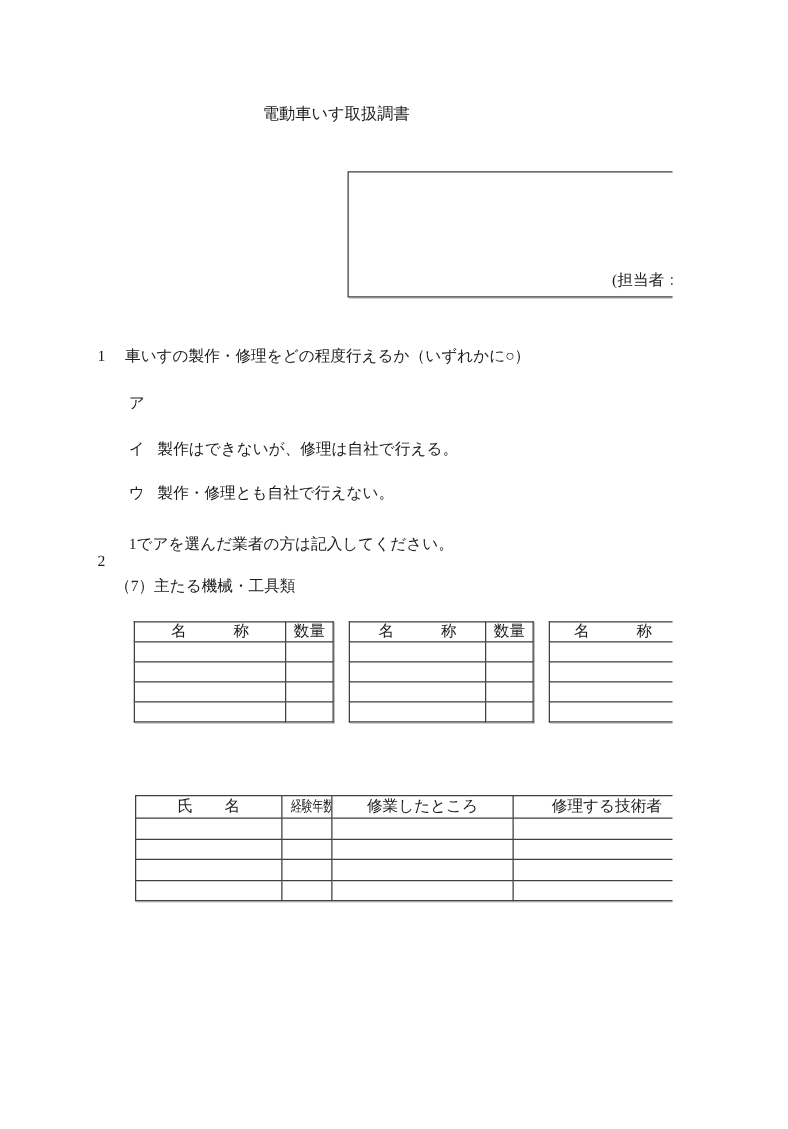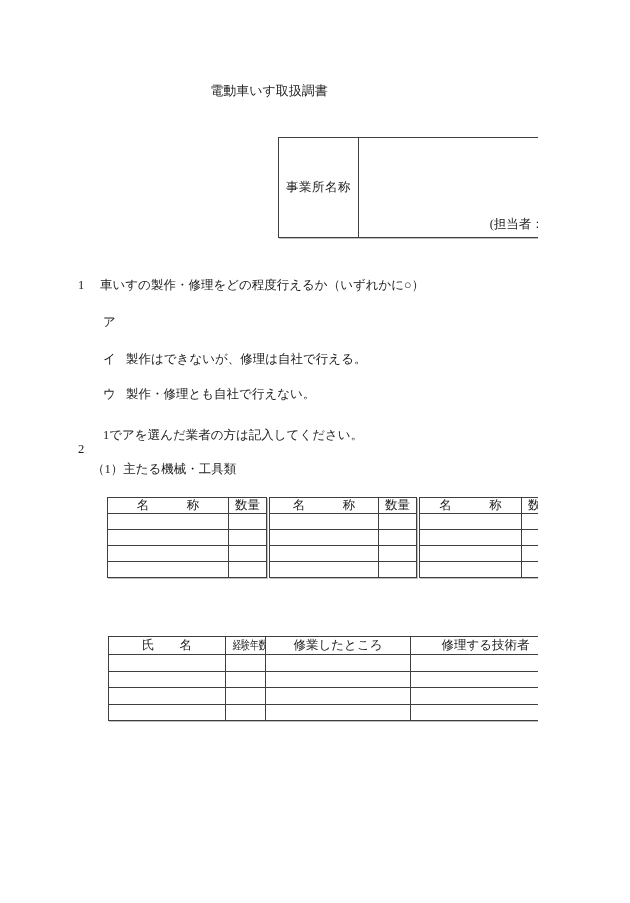--- a/index.html
+++ b/index.html
@@ -57,21 +57,21 @@
     border: 1px solid #3f3f3f;
     padding: 0;
     font-weight: normal;
     text-align: center;
     vertical-align: middle;
     font-size: 12.5px;
     overflow: hidden;
   }
   .machines-row {
     position: absolute; left: 107px; top: 497px;
-    display: flex; gap: 2px;
+    display: flex; gap: 12px;
   }
   .machines-row .tbl th { height: 15px; }
   .machines-row .tbl td { height: 15px; }
 
   .tech-table { position: absolute; left: 108px; top: 636px; }
   .tech-table th { height: 17px; }
   .tech-table td { height: 15.5px; }
   .squeeze {
     display: inline-block;
     transform: scaleX(0.72);
@@ -81,21 +81,20 @@
   }
 </style>
 </head>
 <body>
 
 <div class="page">
 
   <h1 class="title">電動車いす取扱調書</h1>
 
   <div class="office-box">
-    <div class="office-label">事業所名称</div>
     <div class="office-value">
       <div class="contact-line">
         <span>(担当者：</span>
         <span>)</span>
       </div>
     </div>
   </div>
 
   <span class="t" style="left:78px; top:279px">1</span>
   <span class="t" style="left:100px; top:279px">車いすの製作・修理をどの程度行えるか（いずれかに○）</span>
@@ -104,21 +103,21 @@
 
   <span class="t" style="left:103px; top:353px">イ</span>
   <span class="t" style="left:126px; top:353px">製作はできないが、修理は自社で行える。</span>
 
   <span class="t" style="left:103px; top:388px">ウ</span>
   <span class="t" style="left:126px; top:388px">製作・修理とも自社で行えない。</span>
 
   <span class="t" style="left:78px; top:443px">2</span>
   <span class="t" style="left:103px; top:429px">1でアを選んだ業者の方は記入してください。</span>
 
-  <span class="t" style="left:92px; top:463px">（1）主たる機械・工具類</span>
+  <span class="t" style="left:92px; top:463px">（7）主たる機械・工具類</span>
 
   <div class="machines-row">
 
     <table class="tbl" style="width:159px">
       <colgroup>
           <col style="width:121px">
           <col style="width:38px">
         </colgroup>
       <tbody>
           <tr>

